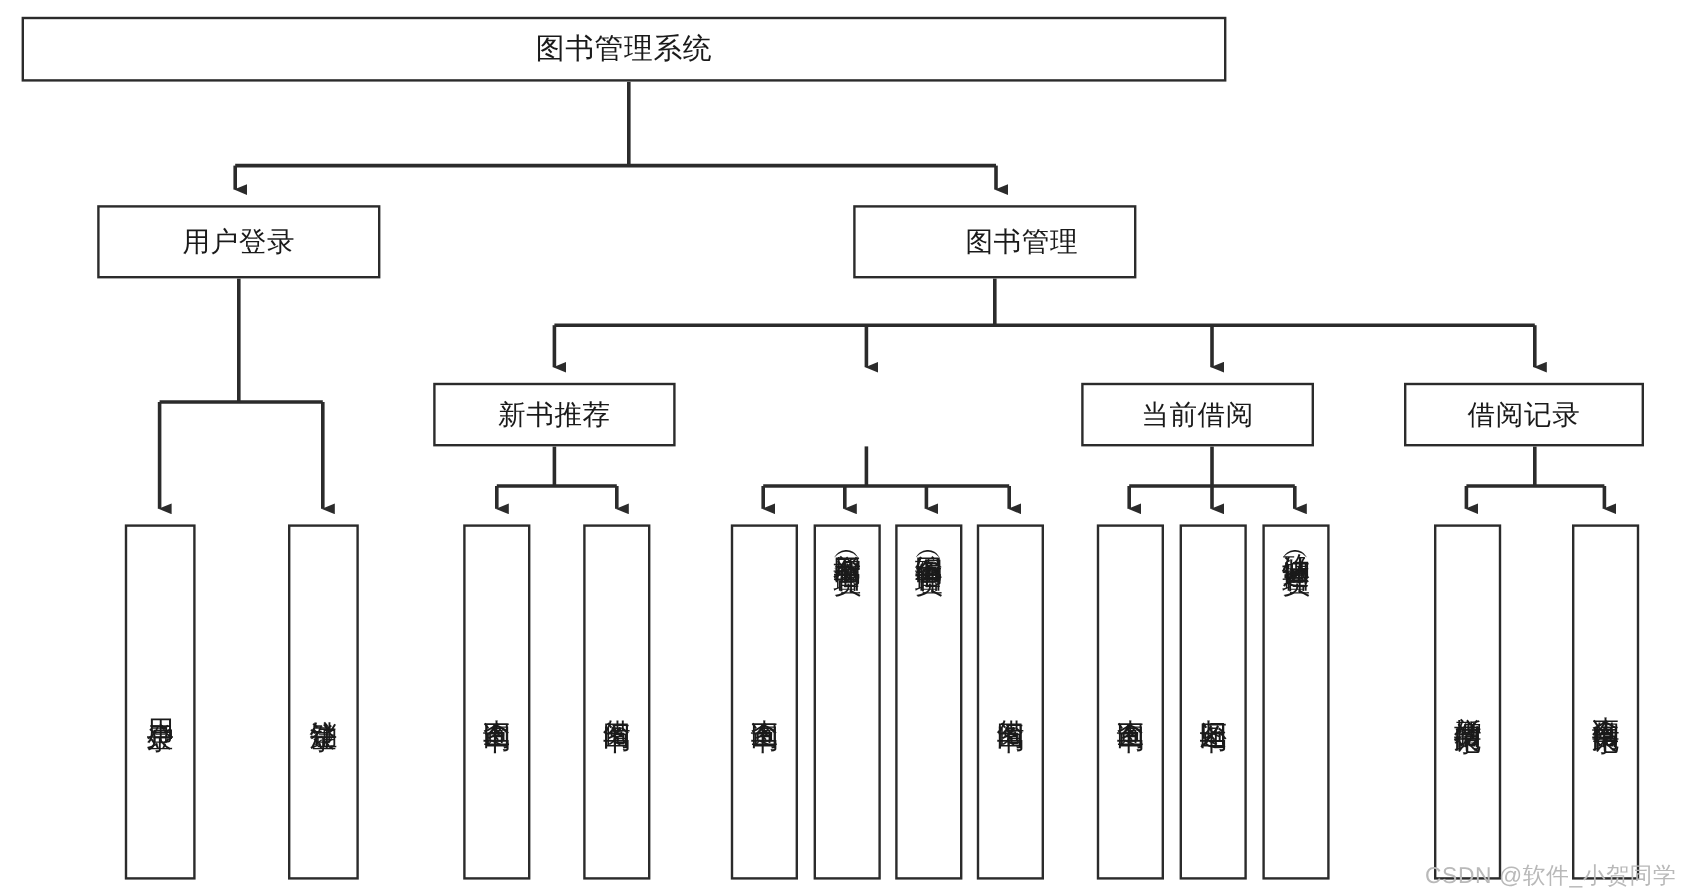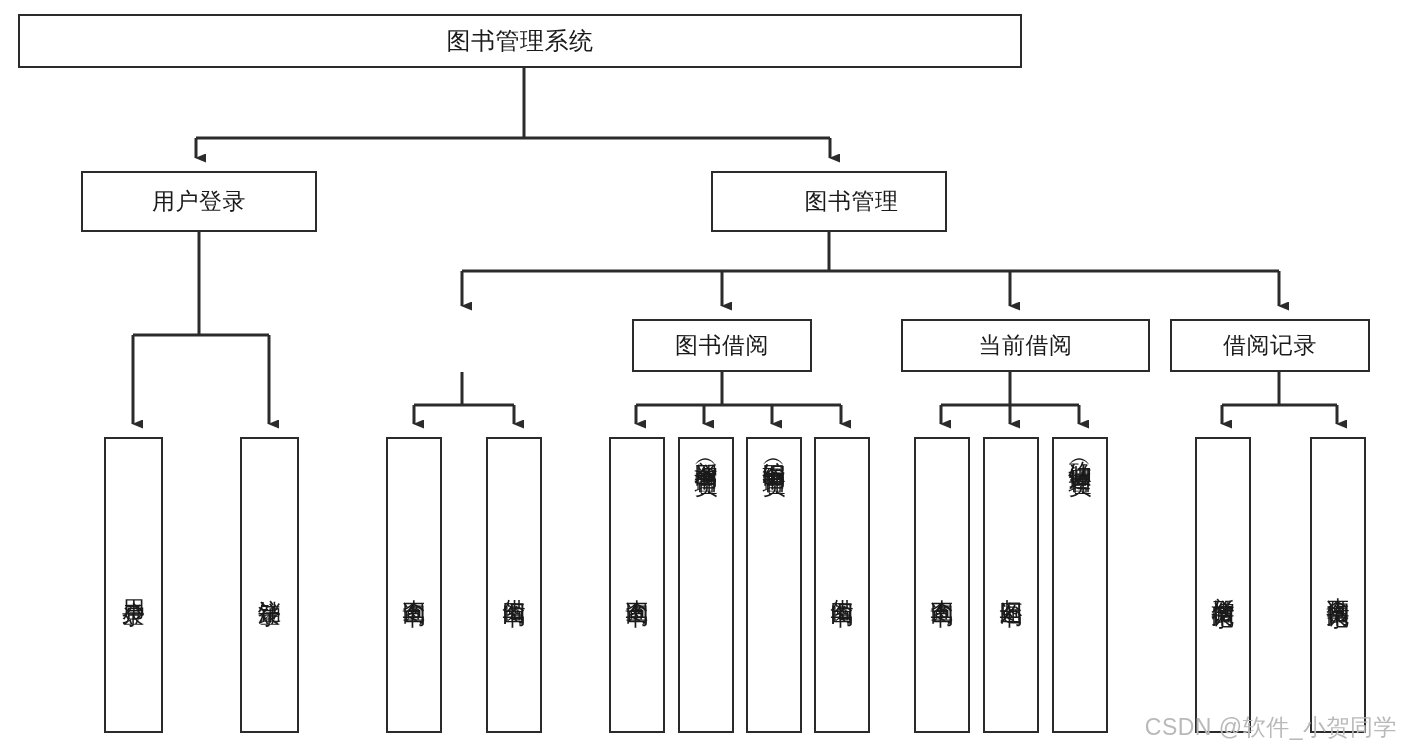--- a/index.html
+++ b/index.html
@@ -59,21 +59,21 @@
     left: 0;
     top: 0;
     width: 1405px;
     height: 747px;
     pointer-events: none;
   }
   .watermark {
     position: absolute;
     right: 8px;
     bottom: 4px;
-    font-size: 23px;
+    font-size: 19px;
     color: #b9b9b9;
     letter-spacing: 0.5px;
     white-space: nowrap;
     font-family: "Liberation Sans", "DejaVu Sans", sans-serif;
   }
 </style>
 </head>
 <body>
 
 <div id="diagram-root">
@@ -132,24 +132,24 @@
     <span class="node-label">图书管理系统</span>
   </div>
 
   <div class="node" style="left:81px; top:171px; width:236px; height:61px;">
     <span class="node-label">用户登录</span>
   </div>
   <div class="node" style="left:711px; top:171px; width:236px; height:61px;padding-left:45px;">
     <span class="node-label">图书管理</span>
   </div>
 
-  <div class="node" style="left:632px; top:319px; width:180px; height:53px;">
-    <span class="node-label">图书借阅</span>
-  </div>
-  <div class="node" style="left:901px; top:319px; width:249px; height:53px;">
+  <div class="node" style="left:361px; top:319px; width:202px; height:53px;">
+    <span class="node-label">新书推荐</span>
+  </div>
+  <div class="node" style="left:901px; top:319px; width:194px; height:53px;">
     <span class="node-label">当前借阅</span>
   </div>
   <div class="node" style="left:1170px; top:319px; width:200px; height:53px;">
     <span class="node-label">借阅记录</span>
   </div>
 
   <div class="node leaf centered" style="left:104px; top:437px; width:59px; height:296px;">
     <span class="node-label">用户登录</span>
   </div>
   <div class="node leaf centered" style="left:240px; top:437px; width:59px; height:296px;">

